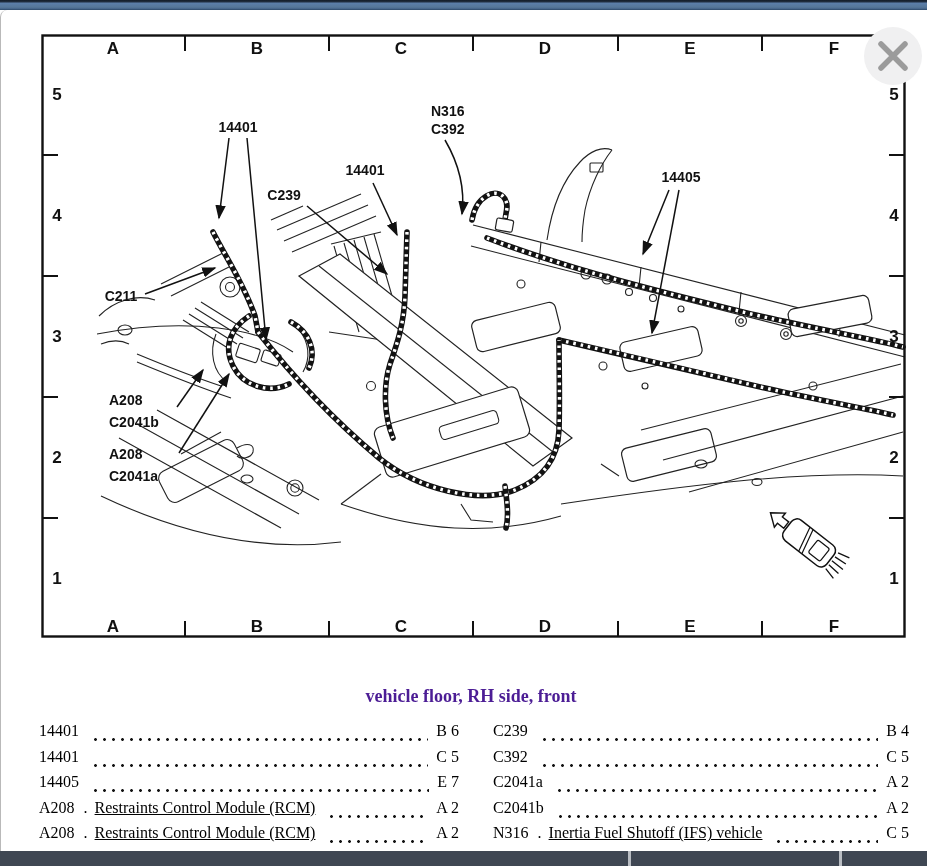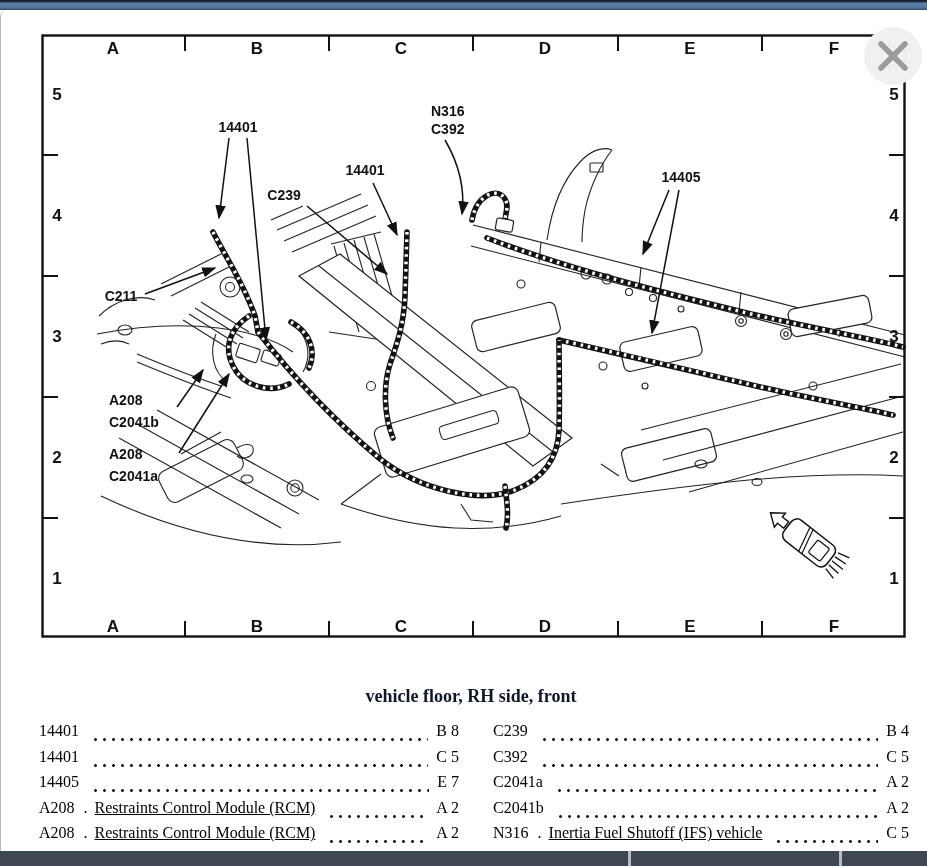--- a/index.html
+++ b/index.html
@@ -36,21 +36,21 @@
   .frame{fill:none;stroke:#111;stroke-width:2.4;}
   .tick{stroke:#111;stroke-width:2;}
   .panel{fill:none;stroke:#232323;stroke-width:1.1;}
   .panelw{fill:#ffffff;stroke:#232323;stroke-width:1.2;}
   .loom{fill:none;stroke:#121212;stroke-width:5.6;stroke-linecap:round;}
   .loomseg{fill:none;stroke:#ffffff;stroke-width:3.4;stroke-linecap:butt;stroke-dasharray:2.6 4.8;}
   .leader{fill:none;stroke:#111;stroke-width:1.5;}
   
   .caption{
     position:absolute;left:0;top:676px;width:100%;padding-left:14px;box-sizing:border-box;
-    text-align:center;font-family:"Liberation Serif",serif;font-weight:700;font-size:18px;color:#0f172a;
+    text-align:center;font-family:"Liberation Serif",serif;font-weight:700;font-size:18px;color:#4c1d95;
   }
   .index-col{position:absolute;top:712px;font-family:"Liberation Serif",serif;font-size:16px;color:#000;}
   .col-left{left:38px;width:420px;}
   .col-right{left:492px;width:416px;}
   .idx-row{display:flex;align-items:baseline;height:25.6px;white-space:nowrap;}
   .idx-sep{margin:0 7px 0 9px;}
   .idx-sep:empty{margin:0;}
   .idx-desc{margin-right:2px;text-decoration:underline;}
   .idx-dots{
     flex:1 1 auto;align-self:stretch;margin:0 8px 0 10px;
@@ -266,21 +266,21 @@
   </div>
 
   <div class="caption">vehicle floor, RH side, front</div>
 
   <div class="index-col col-left">
     <div class="idx-row">
       <span class="idx-label">14401</span>
         <span class="idx-sep"></span>
         <span class="idx-desc"></span>
         <span class="idx-dots"></span>
-        <span class="idx-ref">B 8</span>
+        <span class="idx-ref">B 6</span>
     </div>
     <div class="idx-row">
       <span class="idx-label">14401</span>
         <span class="idx-sep"></span>
         <span class="idx-desc"></span>
         <span class="idx-dots"></span>
         <span class="idx-ref">C 5</span>
     </div>
     <div class="idx-row">
       <span class="idx-label">14405</span>

